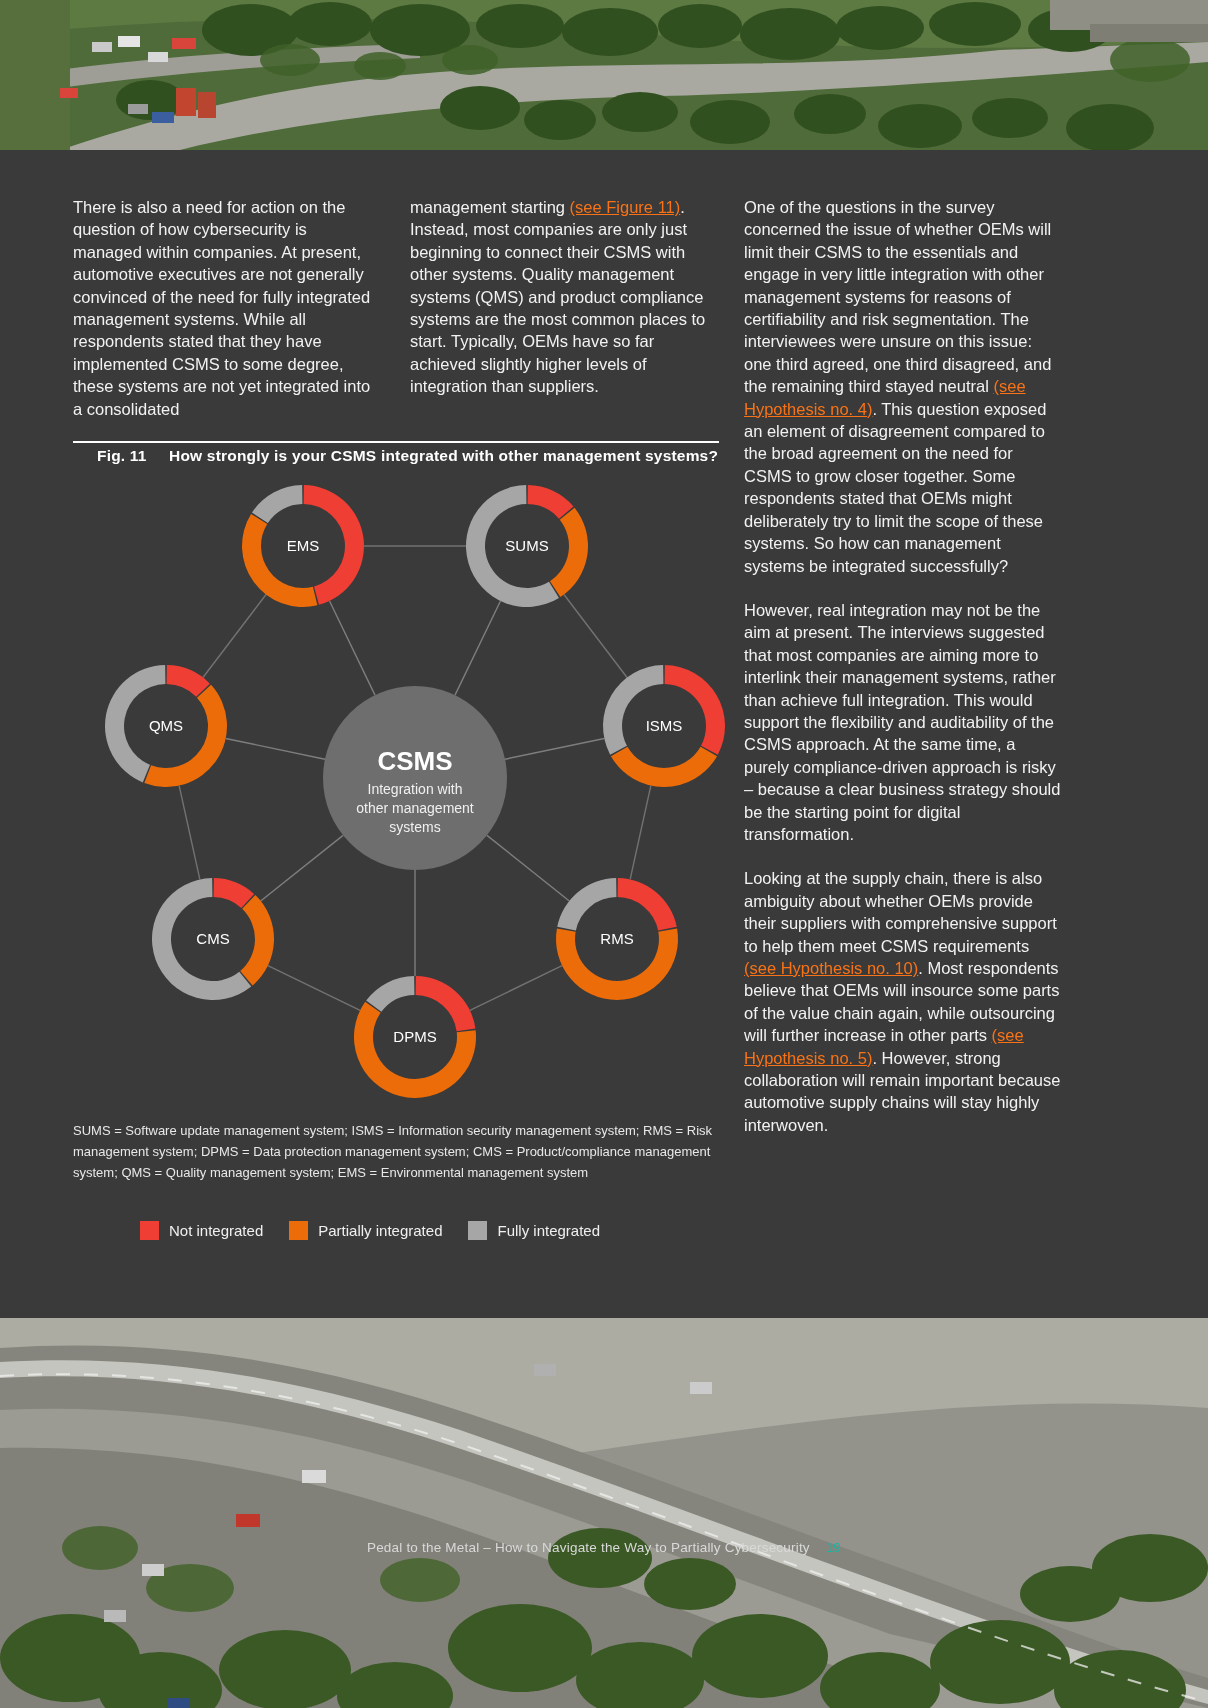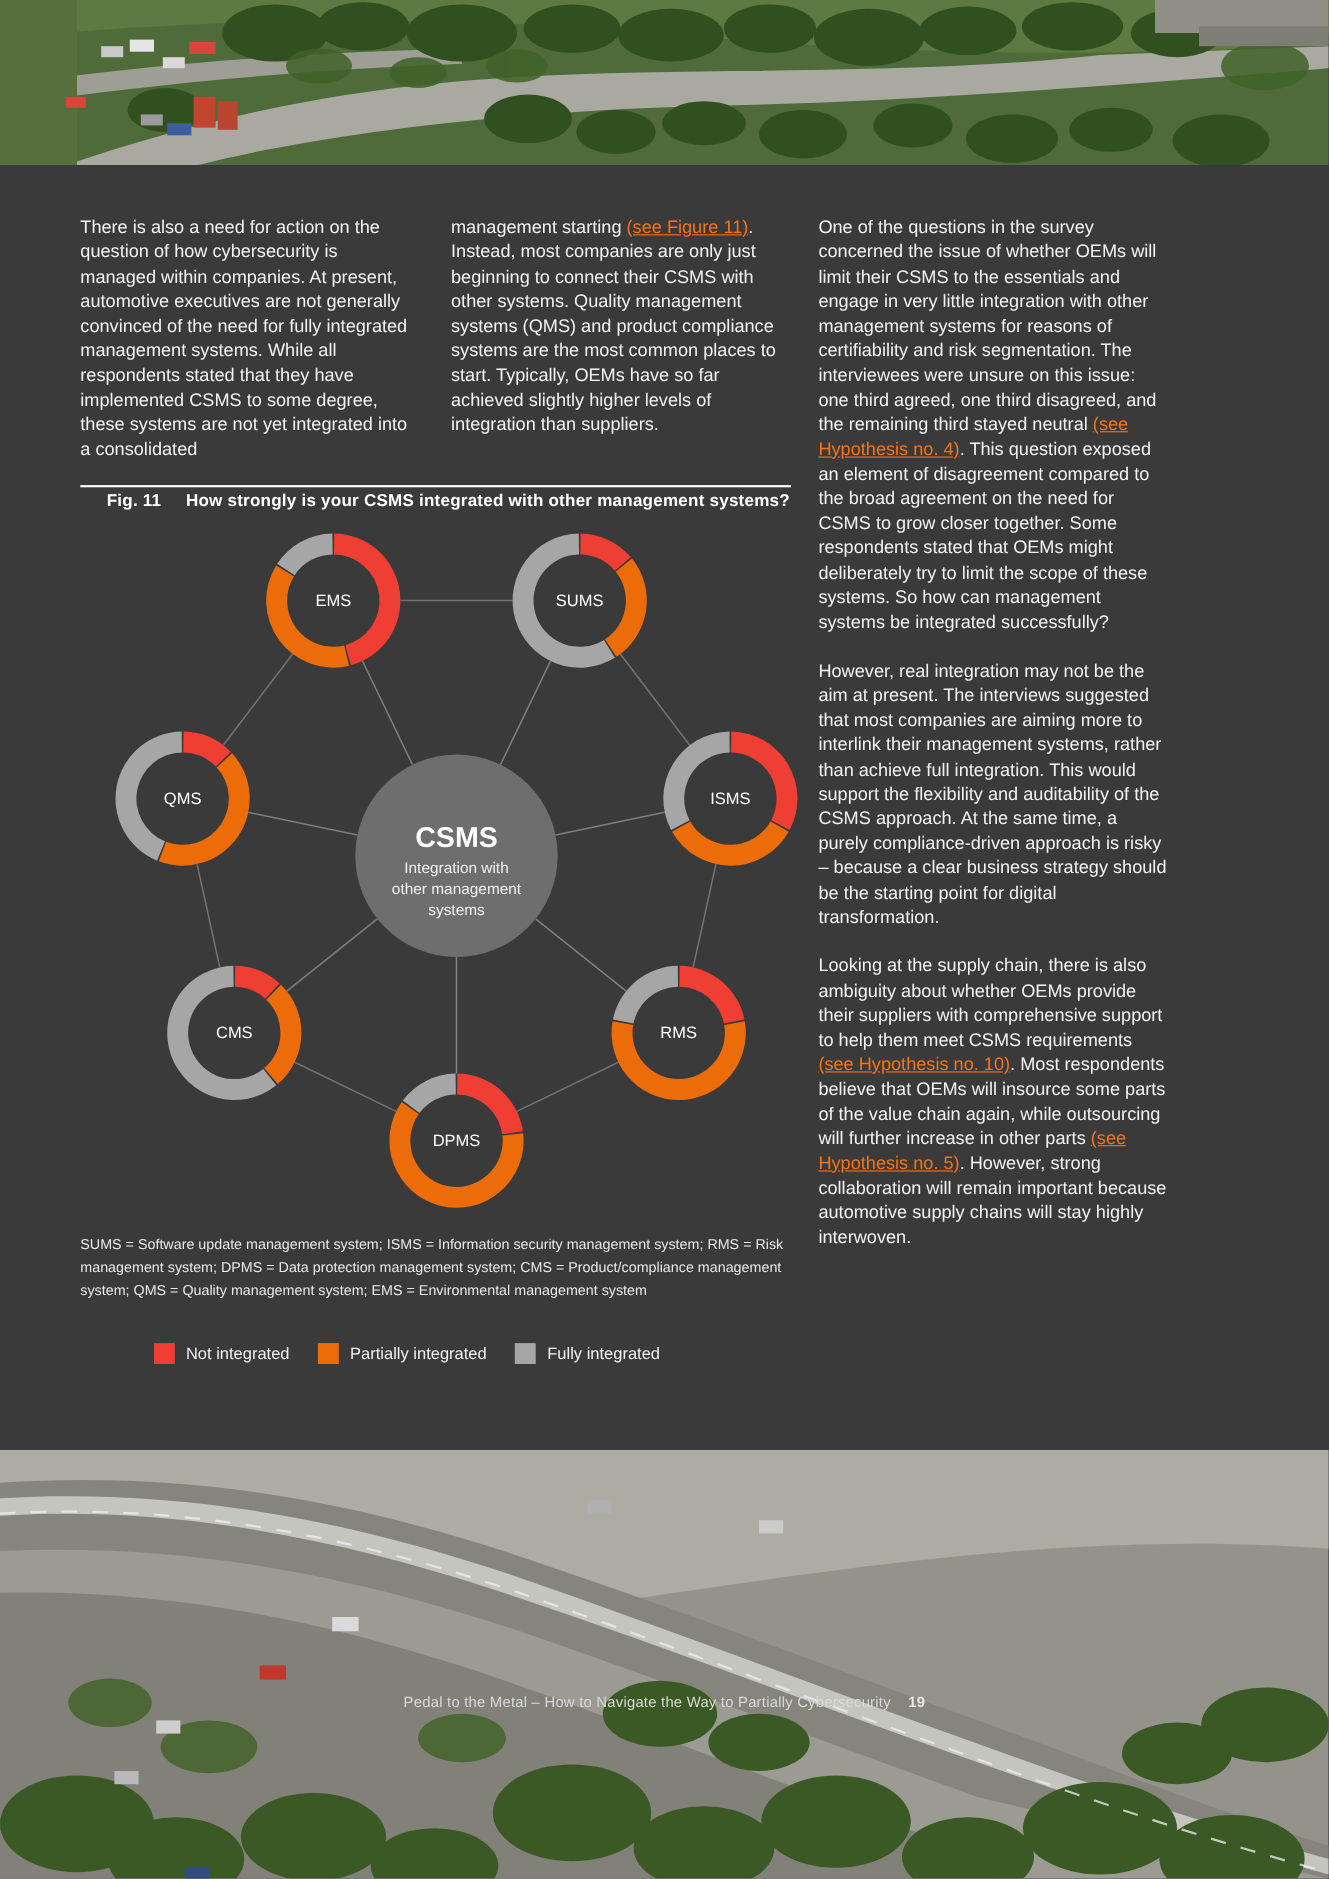--- a/index.html
+++ b/index.html
@@ -36,21 +36,21 @@
             font-size:13px;line-height:21px;color:#e8e8e8;}
 
   .legend{position:absolute;left:140px;top:1218px;width:560px;height:24px;
           display:flex;align-items:center;gap:26px;font-size:15px;color:#f0f0f0;}
   .legend .item{display:flex;align-items:center;gap:10px;}
   .legend .swatch{width:19px;height:19px;display:inline-block;}
 
   
   .footer{position:absolute;left:0;top:1540px;width:1208px;text-align:center;
           font-size:13.5px;color:#d9d9d9;letter-spacing:.2px;}
-  .footer .pg{font-weight:bold;color:#e5e5e5;}
+  .footer .pg{font-weight:normal;color:#14b8a6;}
 
   .donut-label{font-size:15px;fill:#ffffff;font-family:"Liberation Sans",sans-serif;}
   .hub-title{font-size:26px;font-weight:bold;fill:#ffffff;}
   .hub-sub{font-size:14px;fill:#f0f0f0;}
 </style>
 </head>
 <body>
 
 <div class="page">
 

